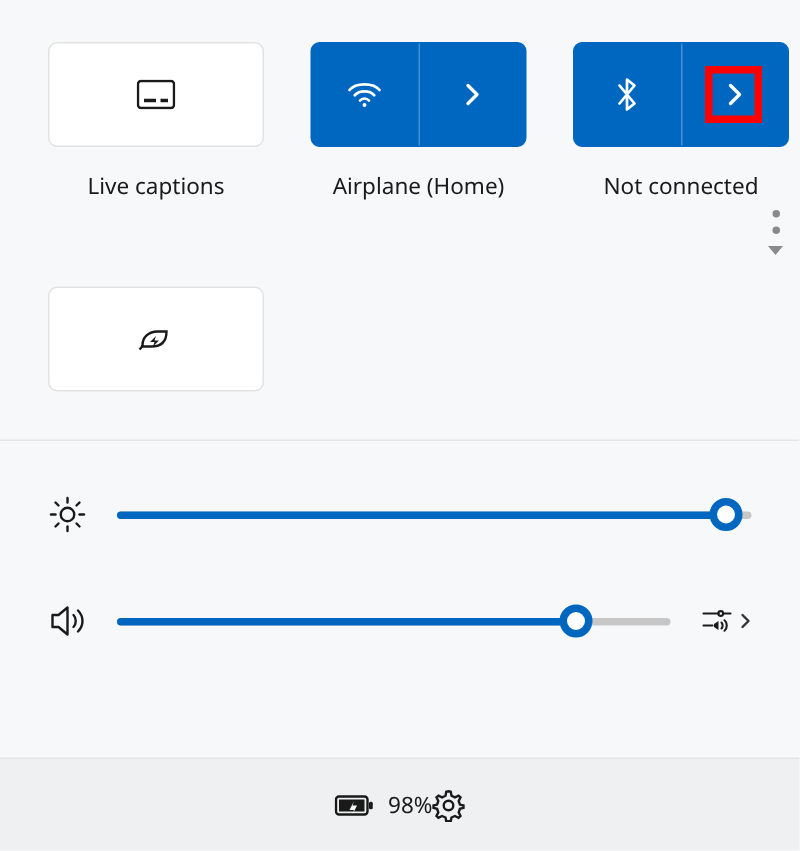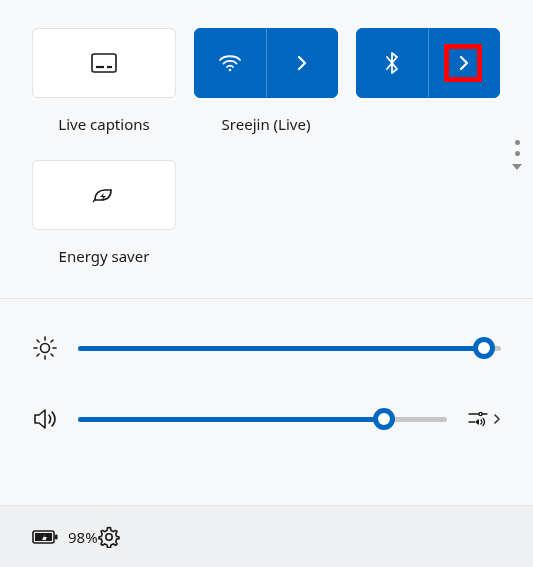--- a/index.html
+++ b/index.html
@@ -11,20 +11,21 @@
     color: #1a1a1a;
     position: relative;
     overflow: hidden;
   }
   .panel { padding: 28px 32px 0 32px; }
   .tiles {
     display: grid;
     grid-template-columns: repeat(3, 144px);
     column-gap: 18px;
     row-gap: 0;
+    gap: 31px;
   }
   .tile-group {
     display: flex;
     flex-direction: column;
     align-items: center;
     margin-bottom: 26px;
     width: 144px;
   }
   .tile {
     width: 144px;
@@ -118,21 +119,21 @@
   }
   
   .bottom {
     position:absolute;
     bottom:0; left:0; right:0;
     height:62px;
     background:#eff0f1;
     border-top:1px solid #e5e5e5;
     display:flex;
     align-items:center;
-    justify-content:flex-start;
+    justify-content:center;
     padding:0 32px;
   }
   .battery-group { display:flex; align-items:center; gap:10px; font-size:15px;}
   svg { display:block; }
   .icon-dark { color:#1a1a1a; }
 </style>
 </head>
 <body>
 
 <div class="panel">
@@ -165,21 +166,21 @@
         </div>
         <div class="sep"></div>
         <div class="half">
           <span>
             <svg width="12" height="18" viewBox="0 0 12 18" fill="none" stroke="#fff" stroke-width="2.2" stroke-linecap="round" stroke-linejoin="round">
               <polyline points="3,3 9,9 3,15"></polyline>
             </svg>
           </span>
         </div>
       </div>
-      <div class="tile-label">Sreejin (Live)</div>
+      <div class="tile-label">Airplane (Home)</div>
     </div>
 
 
     <div class="tile-group">
       <div class="tile split active" style="position:relative">
         <div class="half">
           <span>
             <svg width="16" height="24" viewBox="0 0 16 24" fill="none" stroke="#fff" stroke-width="1.8" stroke-linejoin="round" stroke-linecap="round">
               <path d="M3 6 L13 18 L8 22 L8 2 L13 6 L3 18"></path>
             </svg>
@@ -188,34 +189,34 @@
         <div class="sep"></div>
         <div class="half" style="position:relative">
           <span>
             <svg width="12" height="18" viewBox="0 0 12 18" fill="none" stroke="#fff" stroke-width="2.2" stroke-linecap="round" stroke-linejoin="round">
               <polyline points="3,3 9,9 3,15"></polyline>
             </svg>
           </span>
           <div class="redbox" style="left:15px; top:15px;"></div>
         </div>
       </div>
+      <div class="tile-label">Not connected</div>
     </div>
 
 
     <div class="tile-group">
       <div class="tile">
         <span>
           <svg width="26" height="20" viewBox="0 0 26 20" fill="none" stroke="currentColor" stroke-width="1.6" class="icon-dark">
             <path d="M4 14 C4 9 8 5 14 5 L20 5 C20 12 16 15 10 15 L4 15 Z"></path>
             <path d="M2 17 C4 15 4 14 4 14"></path>
             <path d="M9 12 L13 8 L12 11 L15 11 L11 15 L12 12 Z" fill="currentColor" stroke="none"></path>
           </svg>
         </span>
       </div>
-      <div class="tile-label">Energy saver</div>
     </div>
 
   </div>
 </div>
 
 <div class="side-dots">
   <div class="dot"></div>
   <div class="dot"></div>
   <span class="chev-down">
     <svg width="12" height="10" viewBox="0 0 12 10">

